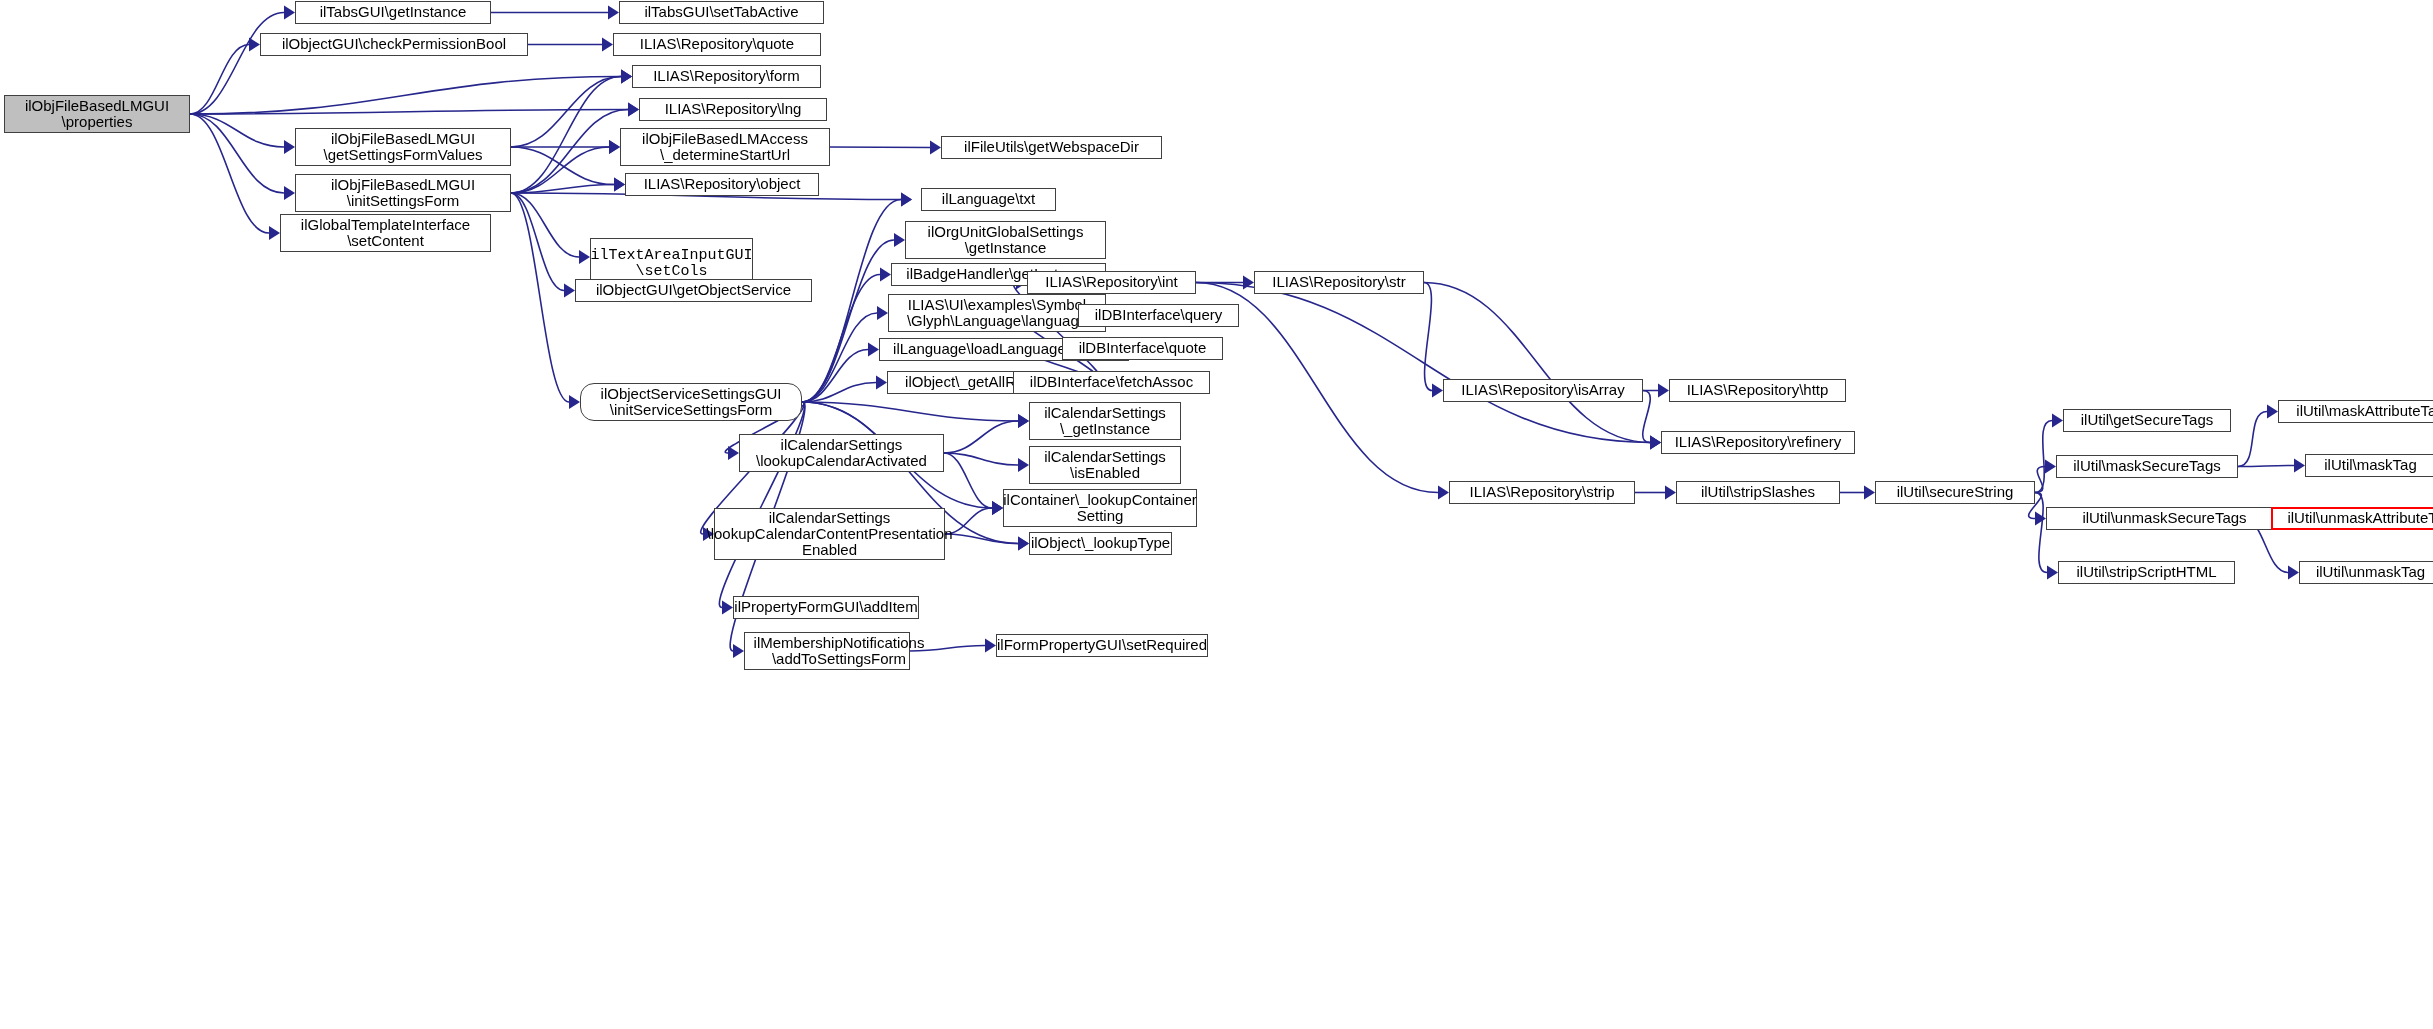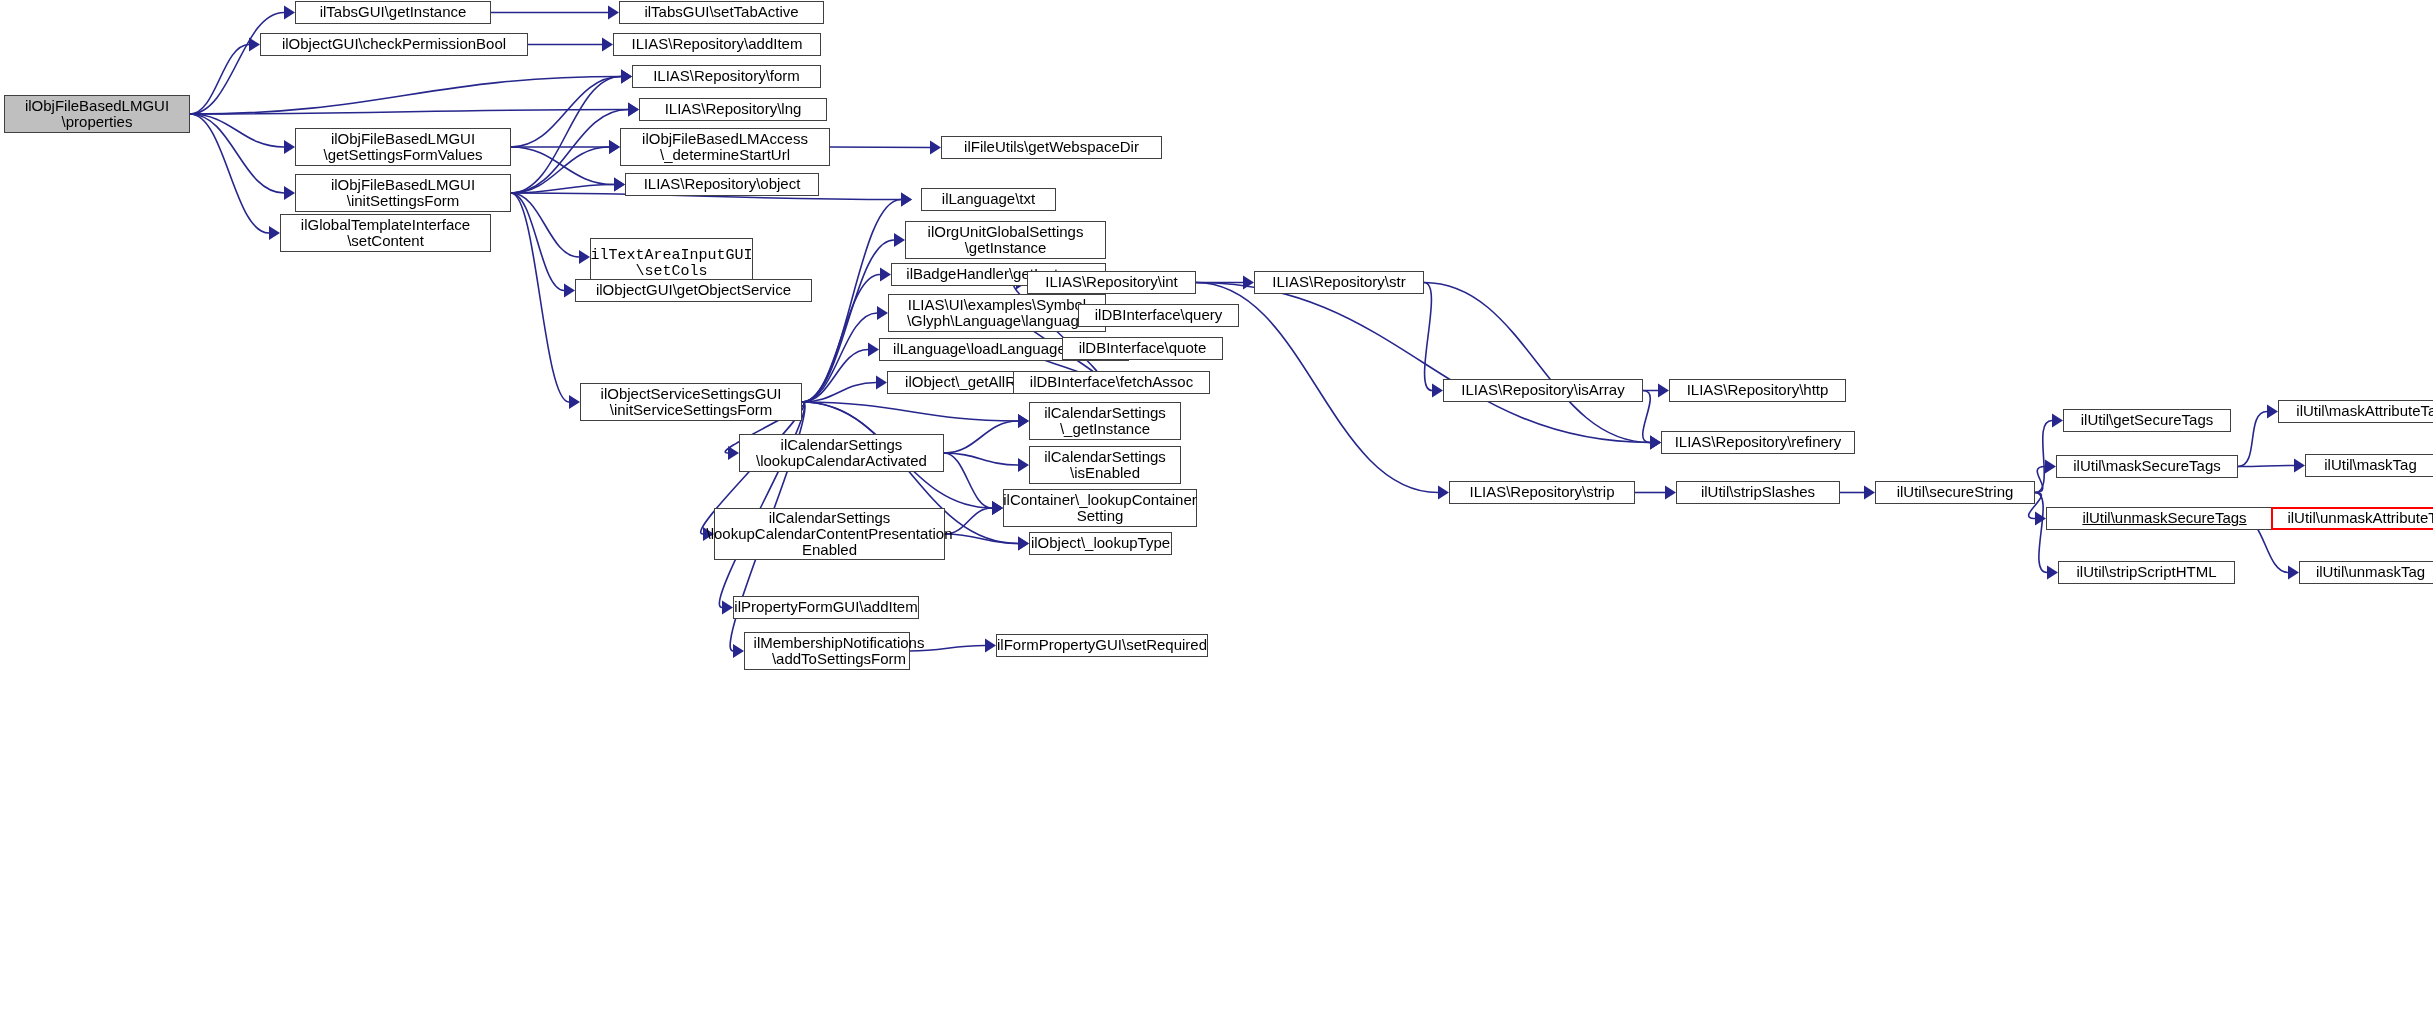--- a/index.html
+++ b/index.html
@@ -143,21 +143,21 @@
       <polygon class="ahead" points="2271,518.5 2260,511.5 2260,525.5"></polygon>
       <path class="edge" d="M 2243 518.5 C 2265 518.5 2266 572.5 2288 572.5"></path>
       <polygon class="ahead" points="2299,572.5 2288,565.5 2288,579.5"></polygon>
     </svg>
   <div id="node-layer">
       <div class="node root" style="left: 4px; top: 95px; width: 186px; height: 38px;">ilObjFileBasedLMGUI
 \properties</div>
       <div class="node" style="left: 295px; top: 1px; width: 196px; height: 23px;">ilTabsGUI\getInstance</div>
       <div class="node" style="left: 619px; top: 1px; width: 205px; height: 23px;">ilTabsGUI\setTabActive</div>
       <div class="node" style="left: 260px; top: 33px; width: 268px; height: 23px;">ilObjectGUI\checkPermissionBool</div>
-      <div class="node" style="left: 613px; top: 33px; width: 208px; height: 23px;">ILIAS\Repository\addItem</div>
+      <div class="node" style="left: 613px; top: 33px; width: 208px; height: 23px;">ILIAS\Repository\quote</div>
       <div class="node" style="left: 632px; top: 65px; width: 189px; height: 23px;">ILIAS\Repository\form</div>
       <div class="node" style="left: 639px; top: 98px; width: 188px; height: 23px;">ILIAS\Repository\lng</div>
       <div class="node" style="left: 295px; top: 128px; width: 216px; height: 38px;">ilObjFileBasedLMGUI
 \getSettingsFormValues</div>
       <div class="node" style="left: 620px; top: 128px; width: 210px; height: 38px;">ilObjFileBasedLMAccess
 \_determineStartUrl</div>
       <div class="node" style="left: 941px; top: 136px; width: 221px; height: 23px;">ilFileUtils\getWebspaceDir</div>
       <div class="node" style="left: 295px; top: 174px; width: 216px; height: 38px;">ilObjFileBasedLMGUI
 \initSettingsForm</div>
       <div class="node" style="left: 625px; top: 173px; width: 194px; height: 23px;">ILIAS\Repository\object</div>
@@ -167,21 +167,21 @@
       <div class="node" style="left: 905px; top: 221px; width: 201px; height: 38px;">ilOrgUnitGlobalSettings
 \getInstance</div>
       <div class="node" style="left: 590px; top: 238px; width: 163px; height: 52px; font-family: Liberation Mono, monospace;">ilTextAreaInputGUI
 \setCols</div>
       <div class="node" style="left: 891px; top: 263px; width: 215px; height: 23px;">ilBadgeHandler\getInstance</div>
       <div class="node" style="left: 888px; top: 294px; width: 218px; height: 38px;">ILIAS\UI\examples\Symbol
 \Glyph\Language\language</div>
       <div class="node" style="left: 575px; top: 279px; width: 237px; height: 23px;">ilObjectGUI\getObjectService</div>
       <div class="node" style="left: 879px; top: 338px; width: 250px; height: 23px;">ilLanguage\loadLanguageModule</div>
       <div class="node" style="left: 887px; top: 371px; width: 213px; height: 23px;">ilObject\_getAllReferences</div>
-      <div class="node" style="left: 580px; top: 383px; width: 222px; height: 38px;">ilObjectServiceSettingsGUI
+      <div class="node" style="left: 580px; top: 383px; width: 222px; height: 38px; border-radius: 14px;">ilObjectServiceSettingsGUI
 \initServiceSettingsForm</div>
       <div class="node" style="left: 1027px; top: 271px; width: 169px; height: 23px;">ILIAS\Repository\int</div>
       <div class="node" style="left: 1031px; top: 304px; width: 161px; height: 23px; margin-left: 47px;">ilDBInterface\query</div>
       <div class="node" style="left: 1062px; top: 337px; width: 161px; height: 23px;">ilDBInterface\quote</div>
       <div class="node" style="left: 1013px; top: 371px; width: 197px; height: 23px;">ilDBInterface\fetchAssoc</div>
       <div class="node" style="left: 1029px; top: 402px; width: 152px; height: 38px;">ilCalendarSettings
 \_getInstance</div>
       <div class="node" style="left: 739px; top: 434px; width: 205px; height: 38px;">ilCalendarSettings
 \lookupCalendarActivated</div>
       <div class="node" style="left: 1029px; top: 446px; width: 152px; height: 38px;">ilCalendarSettings
@@ -198,20 +198,20 @@
       <div class="node" style="left: 996px; top: 634px; width: 212px; height: 23px;">ilFormPropertyGUI\setRequired</div>
       <div class="node" style="left: 1254px; top: 271px; width: 170px; height: 23px;">ILIAS\Repository\str</div>
       <div class="node" style="left: 1443px; top: 379px; width: 200px; height: 23px;">ILIAS\Repository\isArray</div>
       <div class="node" style="left: 1669px; top: 379px; width: 177px; height: 23px;">ILIAS\Repository\http</div>
       <div class="node" style="left: 1661px; top: 431px; width: 194px; height: 23px;">ILIAS\Repository\refinery</div>
       <div class="node" style="left: 1449px; top: 481px; width: 186px; height: 23px;">ILIAS\Repository\strip</div>
       <div class="node" style="left: 1676px; top: 481px; width: 164px; height: 23px;">ilUtil\stripSlashes</div>
       <div class="node" style="left: 1875px; top: 481px; width: 160px; height: 23px;">ilUtil\secureString</div>
       <div class="node" style="left: 2063px; top: 409px; width: 168px; height: 23px;">ilUtil\getSecureTags</div>
       <div class="node" style="left: 2056px; top: 455px; width: 182px; height: 23px;">ilUtil\maskSecureTags</div>
-      <div class="node" style="left: 2046px; top: 507px; width: 237px; height: 23px; text-decoration: underline;">ilUtil\unmaskSecureTags</div>
+      <div class="node" style="left: 2046px; top: 507px; width: 237px; height: 23px;">ilUtil\unmaskSecureTags</div>
       <div class="node" style="left: 2058px; top: 561px; width: 177px; height: 23px;">ilUtil\stripScriptHTML</div>
       <div class="node" style="left: 2278px; top: 400px; width: 185px; height: 23px;">ilUtil\maskAttributeTag</div>
       <div class="node" style="left: 2305px; top: 454px; width: 131px; height: 23px;">ilUtil\maskTag</div>
       <div class="node hl" style="left: 2271px; top: 507px; width: 198px; height: 23px;">ilUtil\unmaskAttributeTag</div>
       <div class="node" style="left: 2299px; top: 561px; width: 143px; height: 23px;">ilUtil\unmaskTag</div>
     </div>
 </div>
 
 </body></html>

